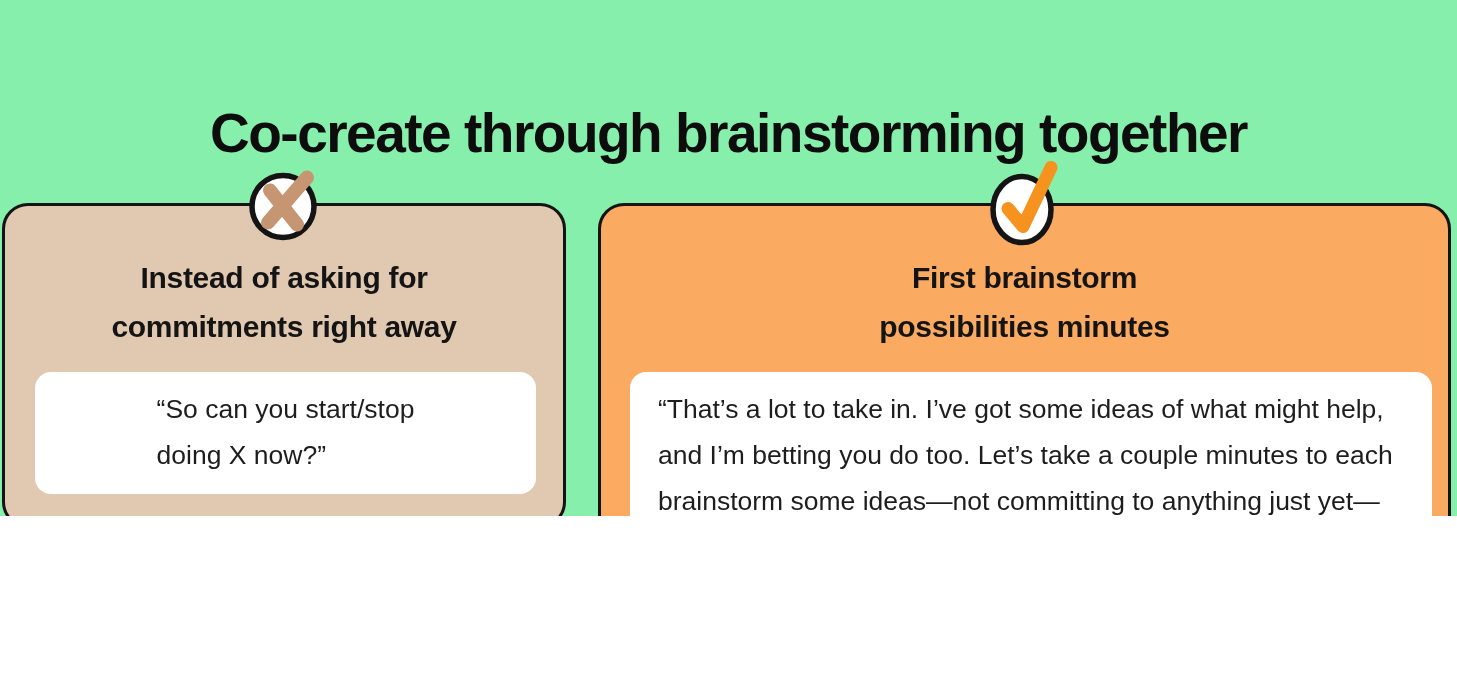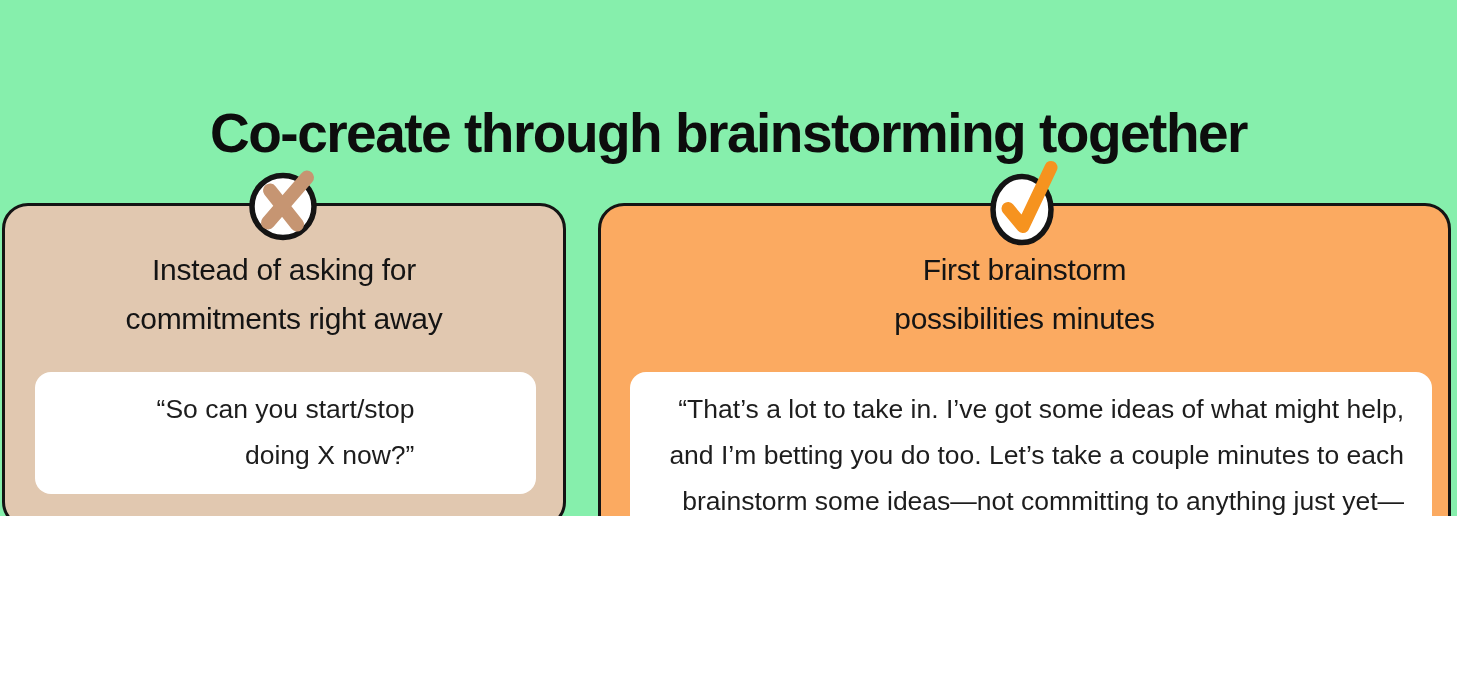--- a/index.html
+++ b/index.html
@@ -51,38 +51,38 @@
     position: absolute;
     top: 0;
     left: 50%;
     transform: translate(-50%, -54%);
     width: 80px;
     height: 88px;
     pointer-events: none;
   }
   .icon-badge svg { display: block; width: 100%; height: 100%; }
   .card-heading {
-    margin: 0;
+    margin: 8px;
     padding-top: 40px;
     text-align: center;
     font-size: 30px;
-    font-weight: normal;
+    font-weight: bold;
     line-height: 1.63;
     color: #141414;
     white-space: pre-line;
     letter-spacing: -0.3px;
   }
   .quote-box {
     position: absolute;
     background: #ffffff;
     border-radius: 16px;
     display: flex;
     align-items: center;
     justify-content: center;
-    text-align: right;
+    text-align: left;
     color: #1d1d1d;
   }
   .card-dont .quote-box {
     left: 30px;
     right: 27px;
     top: 166px;
     bottom: 31px;
   }
   .card-do .quote-box {
     left: 29px;

